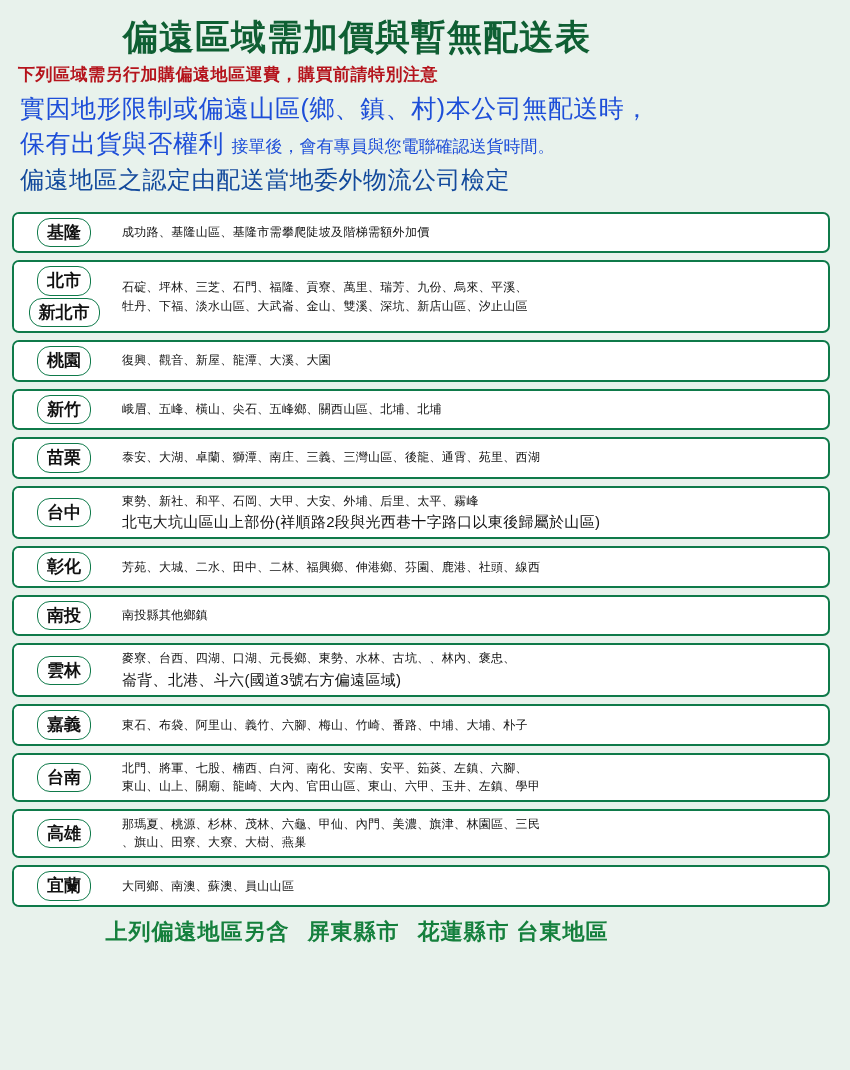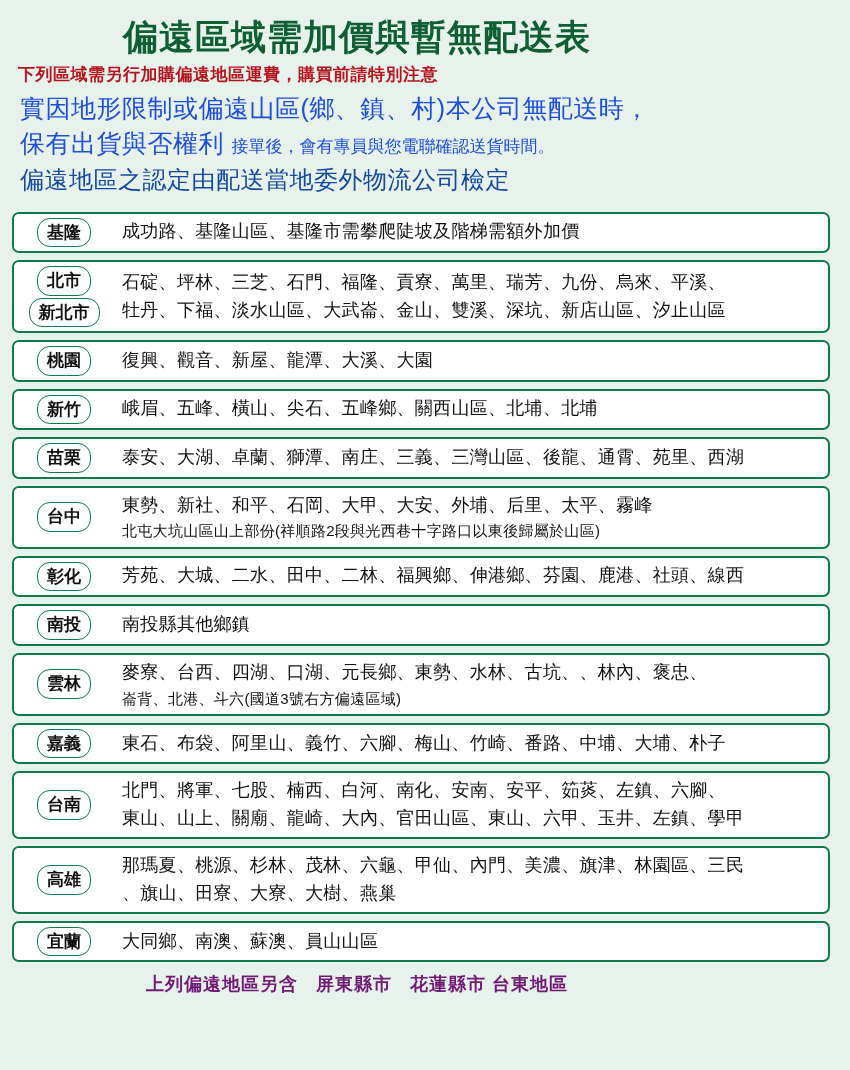--- a/index.html
+++ b/index.html
@@ -91,34 +91,34 @@
   }
   .content {
     flex: 1 1 auto;
     display: flex;
     flex-direction: column;
     justify-content: center;
     padding: 4px 6px 4px 8px;
     border-left: 0;
   }
   .content .line {
-    font-size: 18px;
+    font-size: 12px;
     line-height: 1.55;
     color: #111;
     letter-spacing: 0.3px;
     white-space: nowrap;
   }
   .content .line.small {
     font-size: 15px;
   }
   .footer {
     text-align: center;
-    font-size: 18px;
-    font-weight: bold;
-    color: #701a75;
+    font-size: 22px;
+    font-weight: bold;
+    color: #15803d;
     margin-top: 10px;
     letter-spacing: 1px;
   }
   .footer .gap {
     display: inline-block;
     width: 18px;
   }
 </style>
 </head>
 <body>

